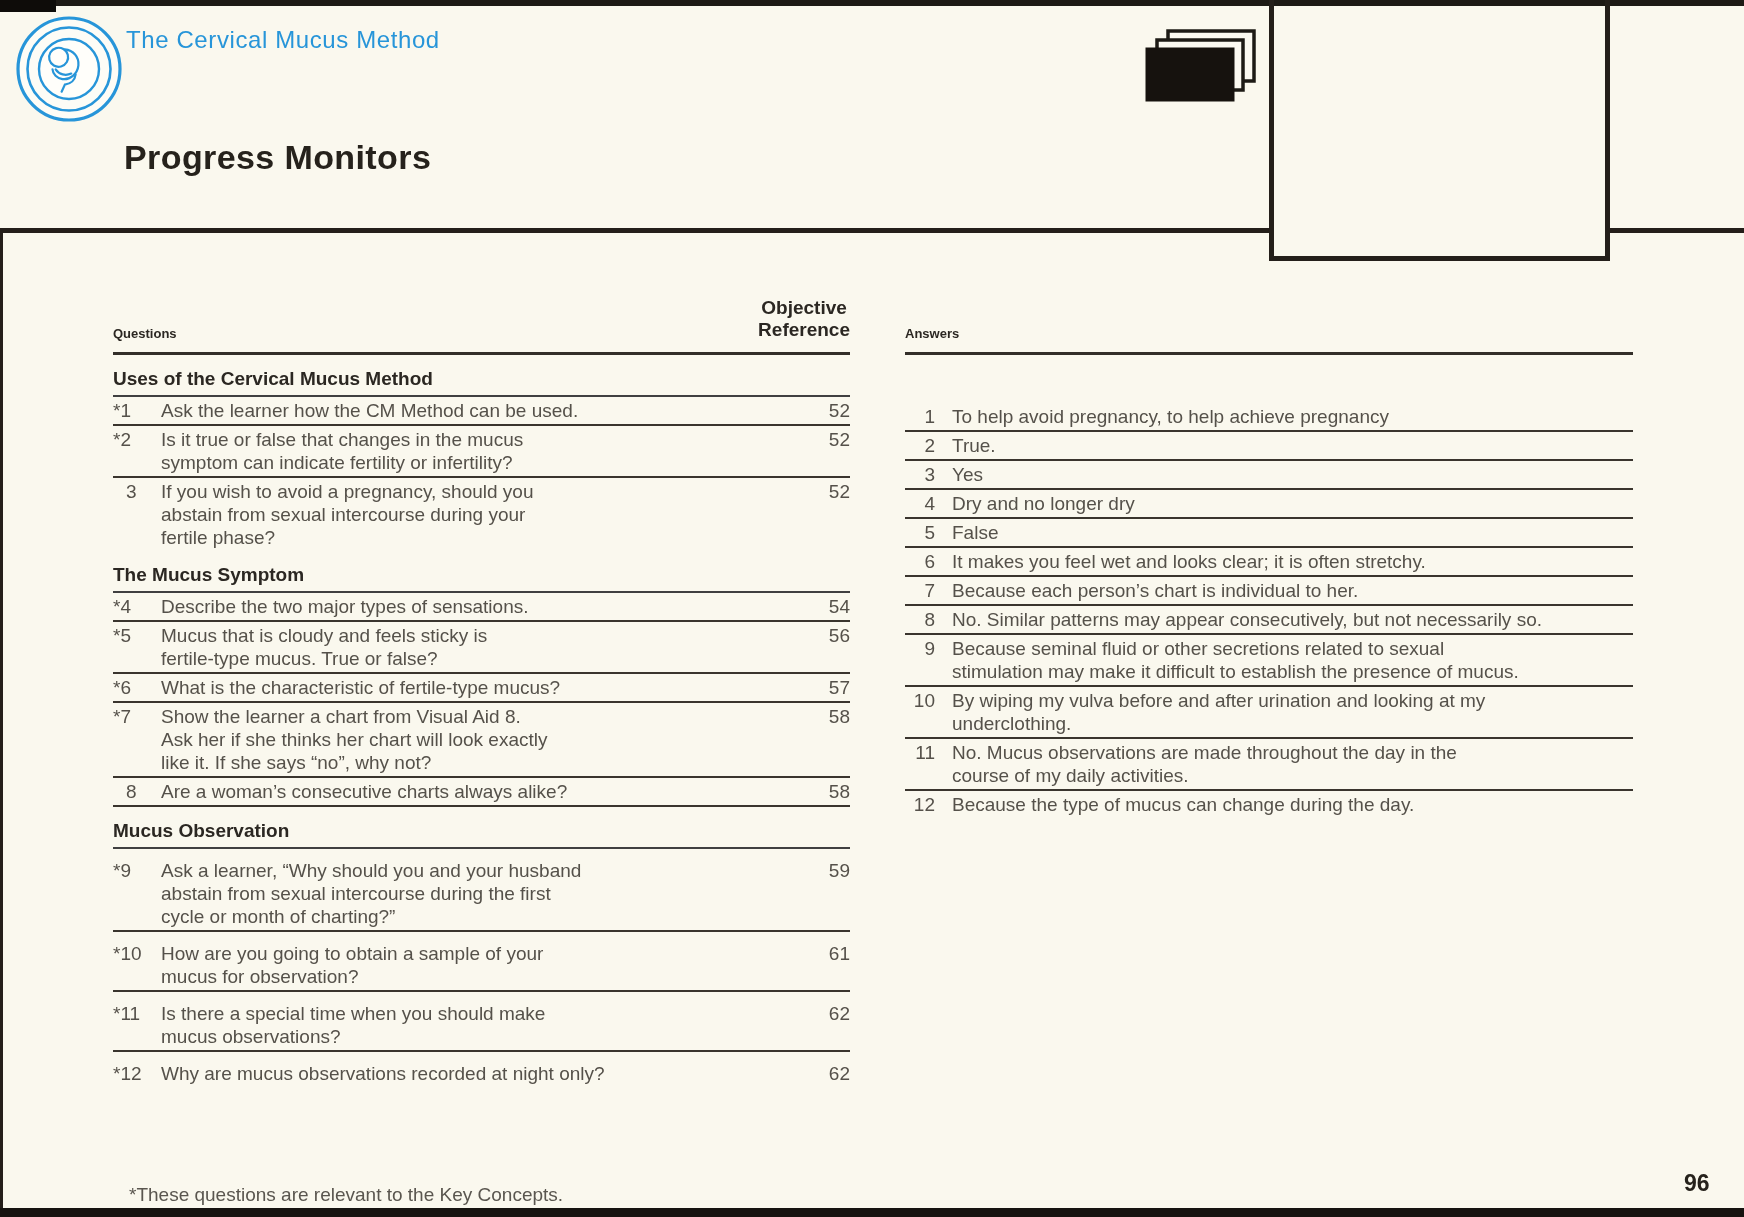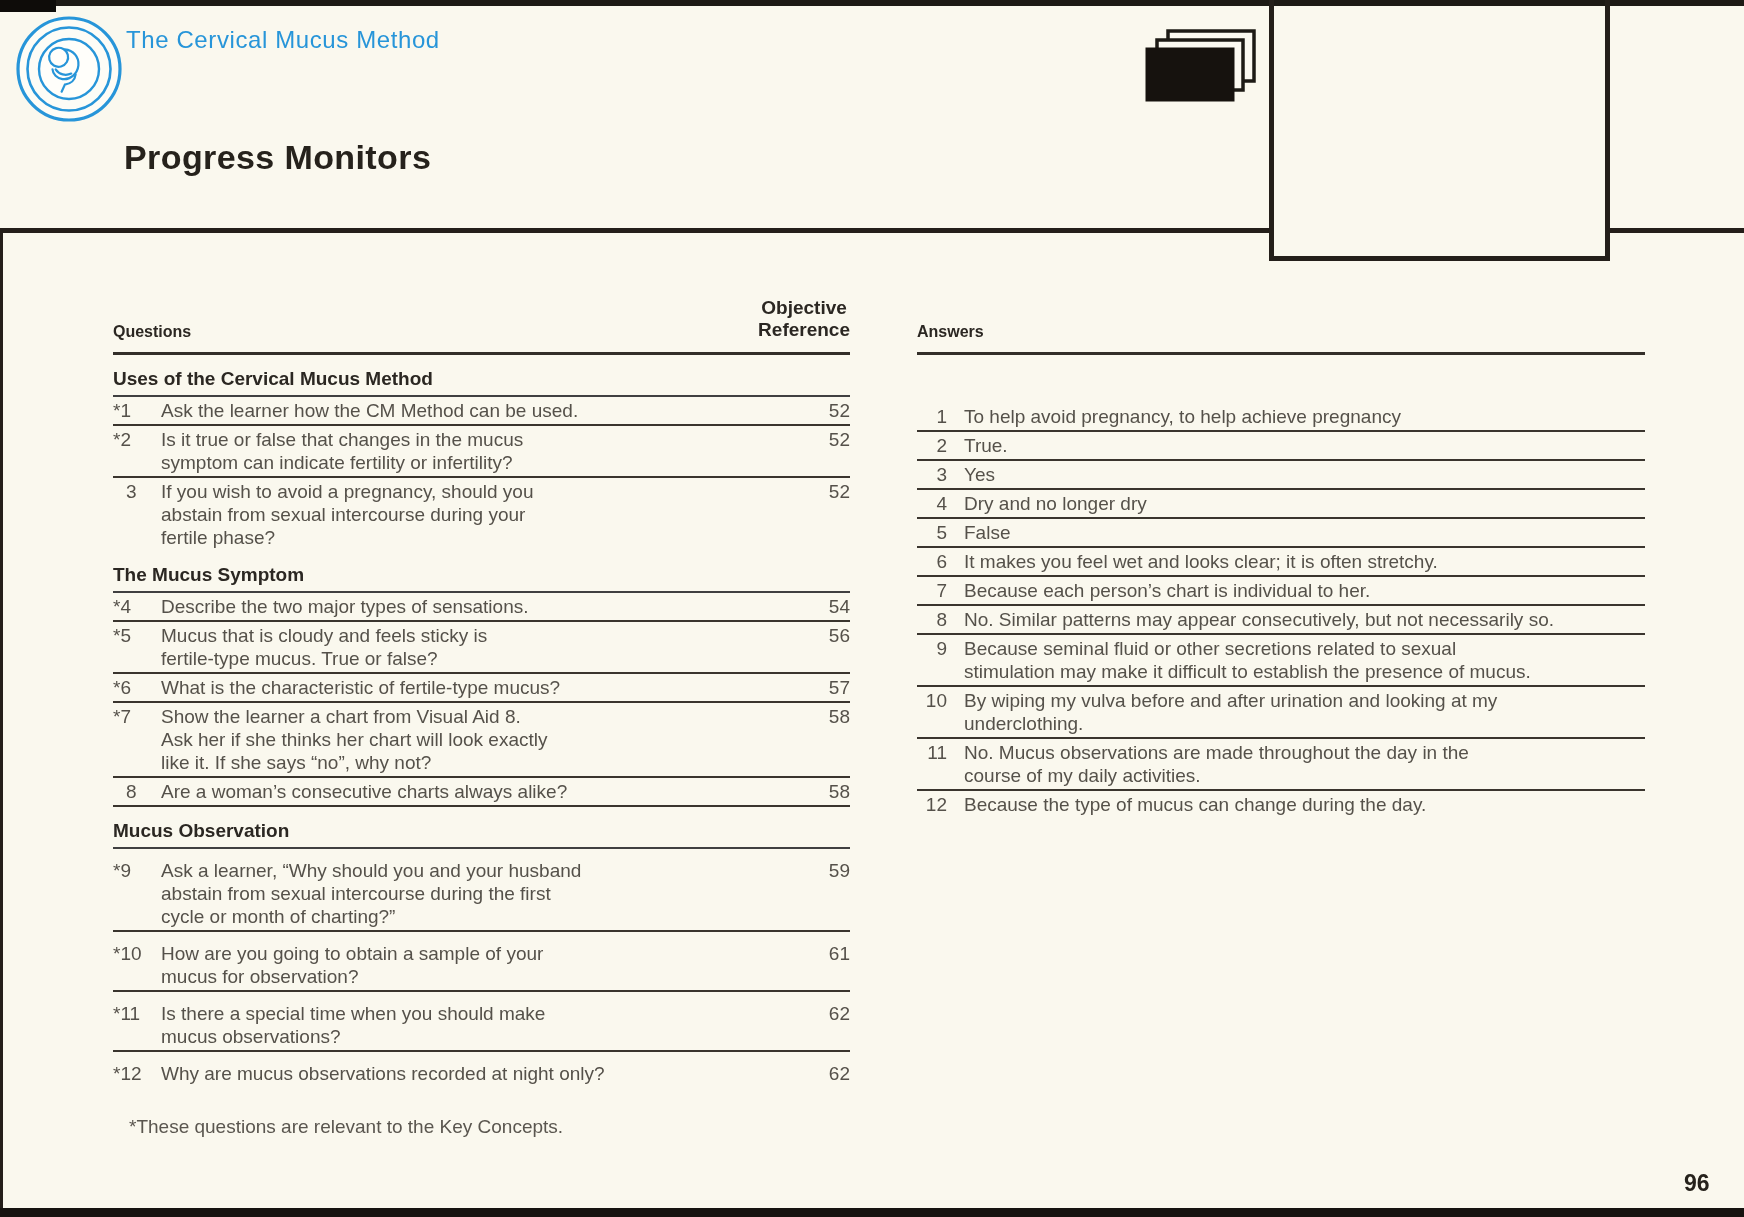--- a/index.html
+++ b/index.html
@@ -27,47 +27,47 @@
     position:absolute; top:26px; left:126px;
     font-size:24px; letter-spacing:0.6px; color:#2795D9;
   }
   .main-title {
     position:absolute; top:138px; left:124px;
     font-size:34px; font-weight:bold; letter-spacing:0.4px; color:#26221C;
   }
   .pages-icon { position:absolute; top:29px; left:1145px; }
   
   .q-table { position:absolute; top:293px; left:113px;  width:737px; }
-  .a-table { position:absolute; top:293px; left:905px;  width:728px;margin-left:12px; }
+  .a-table { position:absolute; top:293px; left:905px;  width:728px; }
   .t-header {
     display:flex; justify-content:space-between; align-items:flex-end;
     height:48px; padding-bottom:11px; border-bottom:3px solid #332F29;
   }
-  .h-label { font-size:16px; font-weight:bold; color:#2B2722; }
+  .h-label { font-size:13px; font-weight:bold; color:#2B2722; }
   .ref-head { text-align:center; font-size:19px; font-weight:bold; color:#2B2722; line-height:22px; }
   .section-heading {
     margin-top:13px; padding-bottom:5px; border-bottom:2px solid #404040;
     font-size:19px; font-weight:bold; color:#2B2722;
   }
   .q-row, .a-row {
     display:flex; align-items:flex-start;
     padding:2px 0 2px; border-bottom:2px solid #3A352E;
     font-size:19px; line-height:23px;
   }
   .no-line { border-bottom:none; }
   .roomy { padding-top:10px; }
   .q-num  { flex:none; width:48px; box-sizing:border-box; }
   .q-num.no-star { padding-left:13px; }
   .q-text { flex:1; }
   .q-ref  { flex:none; width:58px; text-align:right; }
   .a-rows { margin-top:48px; }
   .a-num  { flex:none; width:30px; text-align:right; }
   .a-text { flex:1; margin-left:17px; }
   
-  .footnote { position:absolute; top:1116px; left:129px; font-size:19px; color:#5A564F; }
+  .footnote { position:absolute; top:1184px; left:129px; font-size:19px; color:#5A564F; }
   .page-number { position:absolute; top:1170px; left:1684px; font-size:23px; font-weight:bold; color:#26221C; }
 </style>
 </head>
 <body>
 
 <div class="page">
 
   <div class="top-bar"></div>
   <div class="top-bar-left"></div>
   <div class="divider-left"></div>

